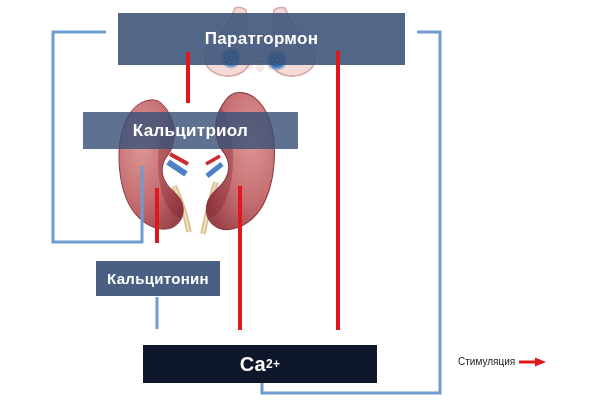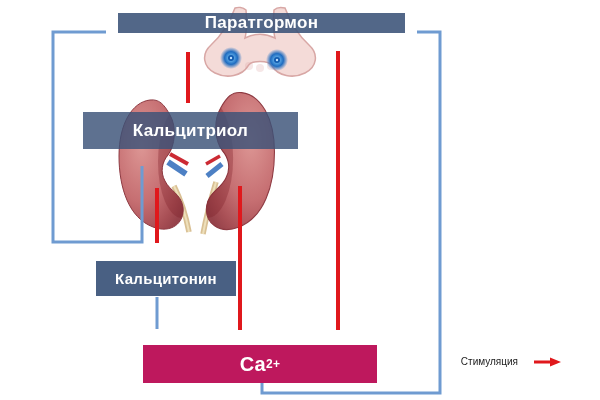--- a/index.html
+++ b/index.html
@@ -6,32 +6,32 @@
   .canvas {
     position:relative; width:600px; height:400px; background:#ffffff;
     overflow:hidden; font-family:"Liberation Sans", sans-serif;
   }
   .layer { position:absolute; }
   .organs { z-index:1; }
   .node {
     position:absolute; z-index:2; display:flex; align-items:center; justify-content:center;
     color:#ffffff; font-weight:bold; letter-spacing:0.3px; text-align:center;
   }
-  .node-pth        { left:118px; top:13px;  width:287px; height:20px; background:rgba(58,82,120,0.88); font-size:17px; }
+  .node-pth        { left:118px; top:13px;  width:287px; height:52px; background:rgba(58,82,120,0.88); font-size:17px; }
   .node-calcitriol { left:83px;  top:112px; width:215px; height:37px; background:rgba(58,82,120,0.82); font-size:17px; }
-  .node-calcitonin { left:96px;  top:261px; width:140px; height:35px; background:rgba(58,82,120,0.92); font-size:15px; }
-  .node-ca         { left:143px; top:345px; width:234px; height:38px; background:#be185d; font-size:20px; }
+  .node-calcitonin { left:96px;  top:261px; width:124px; height:35px; background:rgba(58,82,120,0.92); font-size:15px; }
+  .node-ca         { left:143px; top:345px; width:234px; height:38px; background:#0f172a; font-size:20px; }
   .node-ca sup     { font-size:12px; line-height:1; }
   .connectors { left:0; top:0; z-index:5; pointer-events:none; }
   .connectors path { fill:none; }
   .connectors .red  { stroke:#e0181c; stroke-width:4; }
   .connectors .blue { stroke:#6f9bd1; stroke-width:3; }
   .legend { position:absolute; left:458px; top:355px; z-index:6; }
   .legend-row {
-    display:flex; align-items:center; justify-content:flex-end; gap:16px;
+    display:flex; align-items:center; justify-content:flex-start; gap:4px;
     width:104px; height:13px; font-size:10px; color:#1b1b1b;
   }
   .legend-row svg { flex:0 0 auto; }
 </style>
 </head>
 <body>
 
 <div class="canvas">
 
   <svg class="layer organs" style="left:199px; top:4px;" width="124" height="76" viewBox="0 0 124 76">

